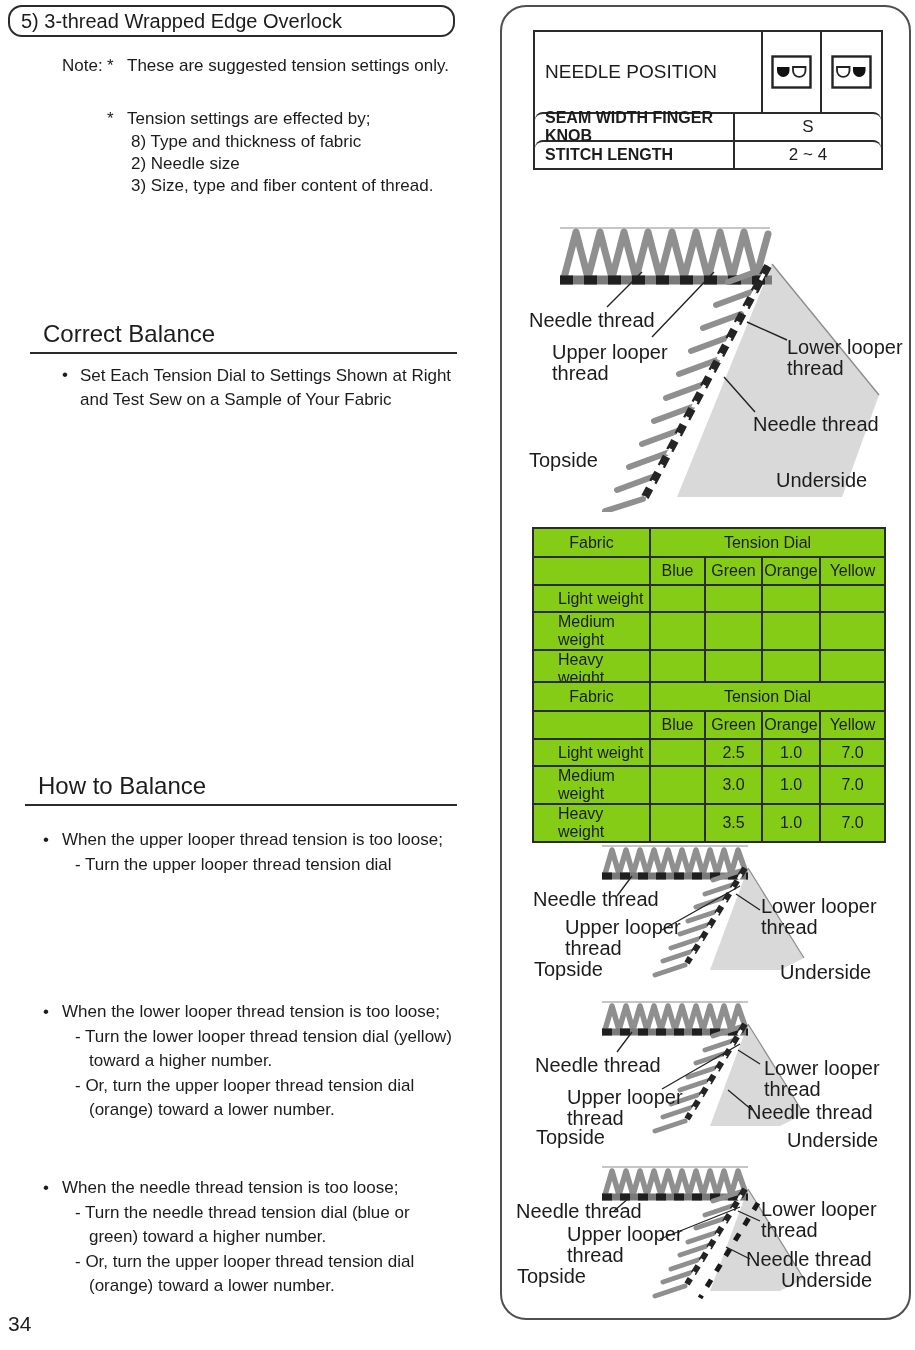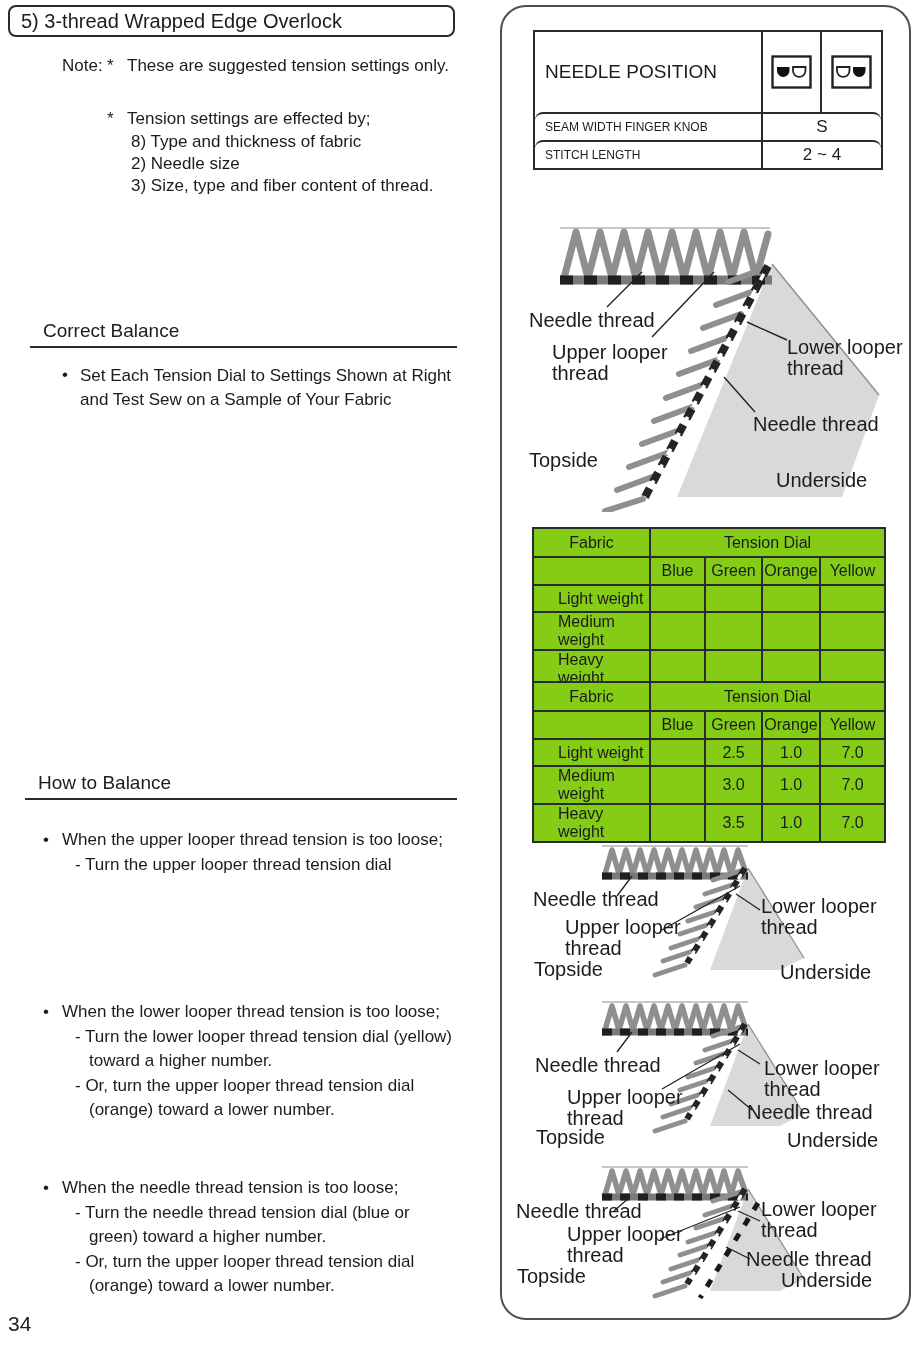--- a/index.html
+++ b/index.html
@@ -9,29 +9,29 @@
     font-family: "Liberation Sans", sans-serif;
     color: #1c1c1c;
     overflow: hidden;
   }
   .abs { position: absolute; }
   .t17 { font-size: 17px; line-height: 22px; white-space: nowrap; }
 
   
   .title-box {
     left: 8px; top: 5px; width: 447px; height: 32px;
-    border: 2px solid #2b2b2b; border-radius: 8px;
+    border: 2px solid #2b2b2b; border-radius: 14px;
     font-size: 20px; line-height: 28px; padding-left: 11px;
     white-space: nowrap;
   }
 
   
   .sec-head {
     border-bottom: 2px solid #2b2b2b;
-    font-size: 19px; padding-left: 13px; padding-bottom: 4px;
+    font-size: 24px; padding-left: 13px; padding-bottom: 4px;
     white-space: nowrap;
   }
 
   
   .cb-line { left: 80px; width: 400px; }
   .bullet-dot { position: absolute; font-size: 17px; }
 
   
   .htb { left: 43px; width: 440px; font-size: 17px; line-height: 24.6px; }
   .htb-head { position: relative; padding-left: 19px; white-space: nowrap; }
@@ -48,21 +48,21 @@
   
   .stbl { left: 533px; top: 30px; width: 350px; border: 2px solid #2b2b2b; background: #fff; }
   .stbl-row { display: flex; border-top: 2px solid #2b2b2b; border-radius: 8px; }
   .stbl-row:first-child { border-top: none; }
   .stbl-label { padding-left: 10px; display: flex; align-items: center; border-right: 2px solid #2b2b2b; }
   .stbl-r1 { height: 80px; }
   .stbl-r1 .stbl-label { width: 228px; font-size: 19px; }
   .stbl-icell { width: 59px; display: flex; align-items: center; justify-content: center; }
   .stbl-icell.sep { border-right: 2px solid #2b2b2b; }
   .stbl-r23 { height: 28px; }
-  .stbl-r23 .stbl-label { width: 228px; font-size: 12px; }
+  .stbl-r23 .stbl-label { width: 200px; font-size: 16px; font-weight: bold; }
   .stbl-val { flex: 1; display: flex; align-items: center; justify-content: center; font-size: 17px; }
 
   
   table.ttable { border-collapse: collapse; table-layout: fixed; background: #84cc16; }
   table.ttable td { border: 2px solid #2b2b2b; font-size: 16px; text-align: center; overflow: hidden; }
   table.ttable td.fab { text-align: left; padding-left: 24px; }
   .ttable-a { left: 532px; top: 527px; }
   .ttable-b { left: 532px; top: 681px; }
 
   

